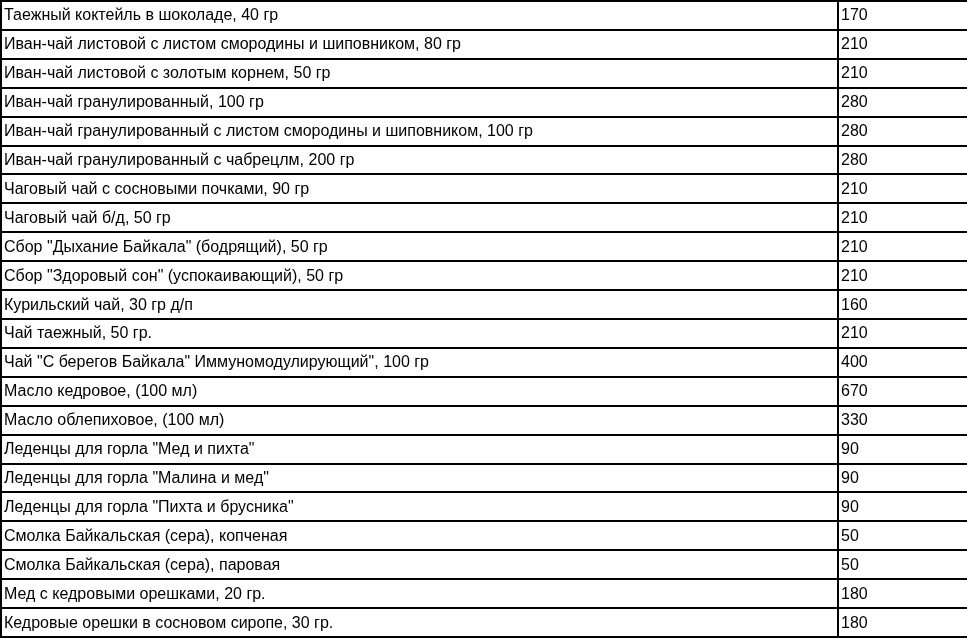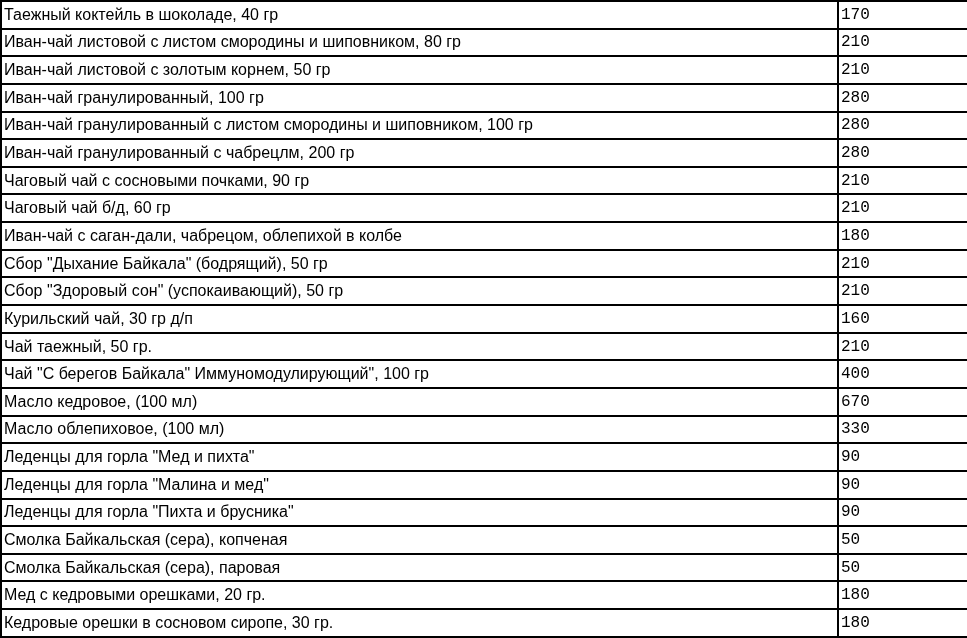--- a/index.html
+++ b/index.html
@@ -30,21 +30,20 @@
     vertical-align: middle;
     border-bottom: 2px solid #000000;
     padding: 2px;
   }
   td.name-cell {
     border-right: 2px solid #000000;
     padding-left: 5px;
   }
   td.price-cell {
     padding-left: 8px;
-    font-family: Liberation Mono, monospace;
   }
 </style>
 </head>
 <body>
 
 <table class="price-table">
   <colgroup>
     <col style="width: 837px;">
     <col style="width: 130px;">
   </colgroup>
@@ -71,26 +70,22 @@
       </tr>
       <tr>
         <td class="name-cell">Иван-чай гранулированный с чабрецлм, 200 гр</td>
         <td class="price-cell">280</td>
       </tr>
       <tr>
         <td class="name-cell">Чаговый чай с сосновыми почками, 90 гр</td>
         <td class="price-cell">210</td>
       </tr>
       <tr>
-        <td class="name-cell">Чаговый чай б/д, 60 гр</td>
+        <td class="name-cell">Чаговый чай б/д, 50 гр</td>
         <td class="price-cell">210</td>
-      </tr>
-      <tr>
-        <td class="name-cell">Иван-чай с саган-дали, чабрецом, облепихой в колбе</td>
-        <td class="price-cell">180</td>
       </tr>
       <tr>
         <td class="name-cell">Сбор "Дыхание Байкала" (бодрящий), 50 гр</td>
         <td class="price-cell">210</td>
       </tr>
       <tr>
         <td class="name-cell">Сбор "Здоровый сон" (успокаивающий), 50 гр</td>
         <td class="price-cell">210</td>
       </tr>
       <tr>

